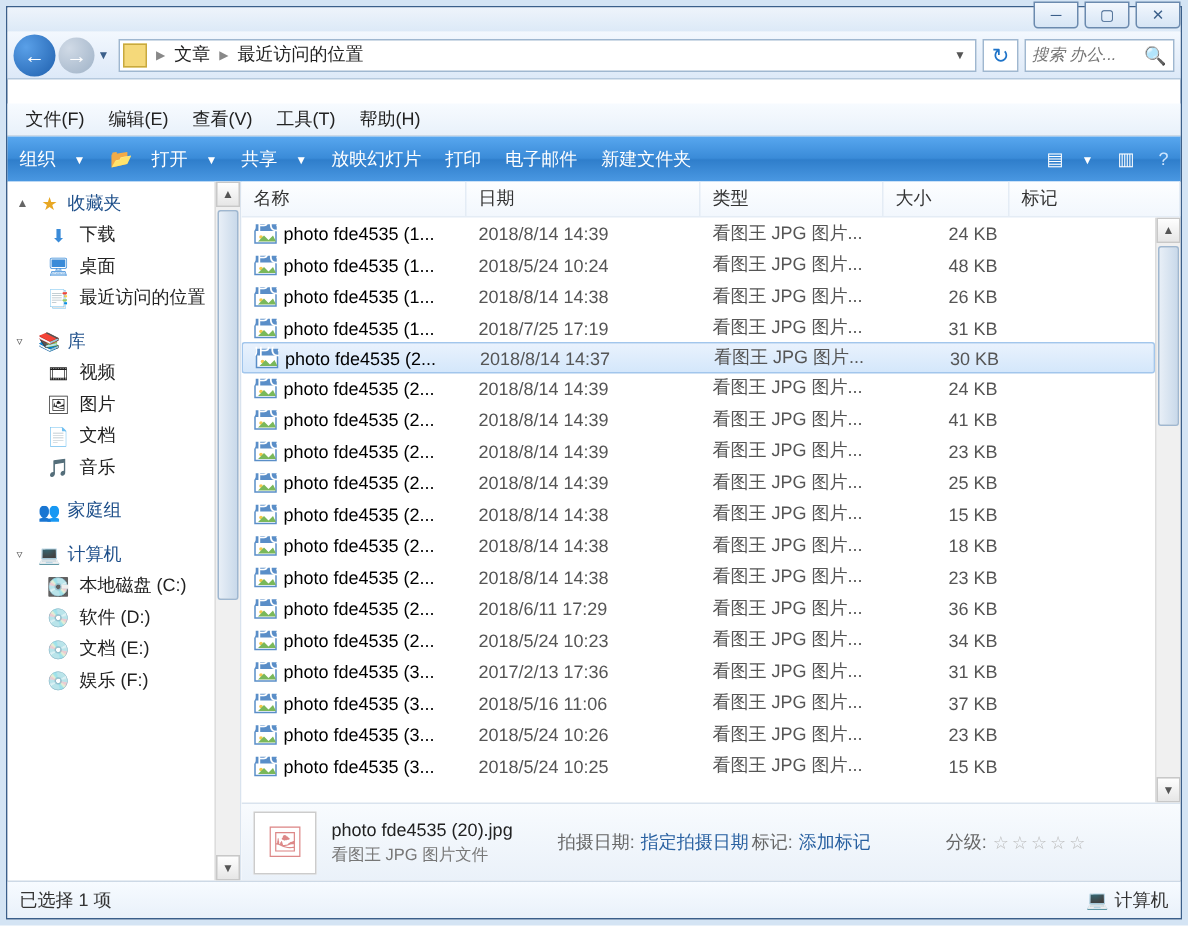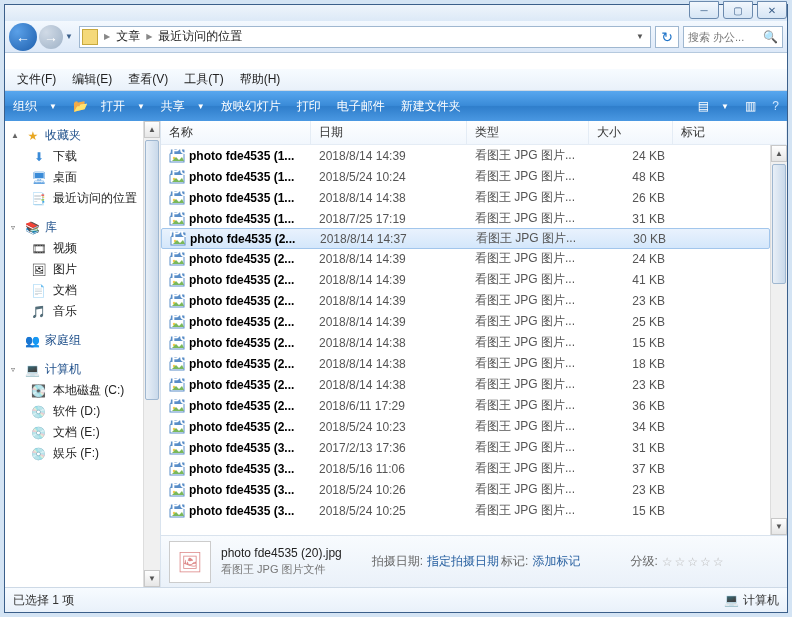--- a/index.html
+++ b/index.html
@@ -13,21 +13,21 @@
 .nav-circle { width: 28px; height: 28px; border-radius: 50%; background: radial-gradient(circle at 30% 30%, #5aa0e8, #1e5fad); display: flex; align-items: center; justify-content: center; color: #fff; font-size: 14px; }
 .nav-fwd { width: 24px; height: 24px; background: radial-gradient(circle at 30% 30%, #d0dae6, #9fb2c7); margin-left: 2px; }
 .nav-drop { width: 12px; color: #3b5f8a; font-size: 8px; text-align: center; }
 .addr-bar { flex: 1; height: 22px; border: 1px solid #9fb7d0; background: #fff; display: flex; align-items: center; padding: 0 2px; gap: 6px; }
 .addr-icon { width: 16px; height: 16px; background: #f5d97a; border: 1px solid #c8a93e; }
 .addr-sep { color: #888; font-size: 8px; }
 .addr-seg { color: #222; }
 .addr-drop { width: 16px; text-align: center; color: #555; font-size: 8px; }
 .refresh-btn { width: 24px; height: 22px; border: 1px solid #9fb7d0; background: #fff; display: flex; align-items: center; justify-content: center; color: #1e73c8; font-size: 14px; }
 .search-bar { width: 100px; height: 22px; border: 1px solid #9fb7d0; background: #fff; display: flex; align-items: center; padding: 0 4px; gap: 4px; }
-.search-bar input { border: none; outline: none; flex: 1; color: #888; font-size: 11px; width: 60px; }
+.search-bar input { border: none; outline: none; flex: 1; font-style: italic; color: #888; font-size: 11px; width: 60px; }
 .search-icon { color: #1e73c8; font-size: 12px; }
 .menubar { height: 22px; background: linear-gradient(#f7fbff, #e9f1fa); display: flex; padding: 0 6px; gap: 4px; border-bottom: 1px solid #cdd9e6; margin-top: 16px; }
 .menu-item { padding: 2px 6px; color: #222; cursor: default; }
 .toolbar { height: 30px; background: linear-gradient(#58a7ef, #3a8bd8 48%, #2f7ecb 52%, #4a98e2); display: flex; align-items: center; padding: 0 8px; gap: 16px; color: #fff; }
 .tb-item { display: flex; align-items: center; gap: 12px; cursor: default; }
 .tb-drop { font-size: 8px; }
 .tb-spacer { flex: 1; }
 .tb-icon { width: 16px; height: 16px; display: flex; align-items: center; justify-content: center; }
 .split { flex: 1; display: flex; overflow: hidden; }
 .sidebar { width: 156px; background: #fff; border-right: 1px solid #d9e3ee; overflow: hidden; display: flex; flex-direction: column; }
@@ -55,21 +55,21 @@
 .col-size { width: 84px; }
 .col-tag { flex: 1; }
 .file-list { flex: 1; overflow: hidden; position: relative; }
 .file-scroll { position: absolute; right: 0; top: 0; bottom: 0; width: 17px; background: #f0f0f0; border-left: 1px solid #ddd; display: flex; flex-direction: column; }
 .sb-btn { height: 17px; background: linear-gradient(#fefefe, #e6e6e6); border: 1px solid #c8c8c8; display: flex; align-items: center; justify-content: center; font-size: 8px; color: #555; }
 .sb-track { flex: 1; position: relative; }
 .sb-thumb { position: absolute; left: 1px; right: 1px; top: 2px; height: 120px; background: linear-gradient(90deg, #e8eff7, #c9d9ea); border: 1px solid #9fb7d0; border-radius: 2px; }
 .row { height: 21px; display: flex; align-items: center; padding-right: 17px; }
 .row.sel { background: linear-gradient(#e9f2fd, #d4e7fb); border: 1px solid #a2c6ec; border-radius: 2px; margin: -1px 17px -1px 0; padding-right: 0; }
 .cell { padding: 0 8px; overflow: hidden; white-space: nowrap; text-overflow: ellipsis; }
-.c-name { width: 150px; display: flex; align-items: center; gap: 4px; font-weight: bold; }
+.c-name { width: 150px; display: flex; align-items: center; gap: 4px; }
 .c-date { width: 156px; color: #555; }
 .c-type { width: 122px; color: #555; }
 .c-size { width: 84px; color: #555; text-align: right; }
 .file-ic { width: 16px; height: 16px; flex-shrink: 0; display: inline-flex; }
 .file-ic svg { width: 16px; height: 16px; }
 .details-pane { height: 52px; border-top: 1px solid #d9e3ee; background: linear-gradient(#f8fbfe, #eaf1f9); display: flex; align-items: center; padding: 4px 8px; gap: 10px; }
 .thumb { width: 42px; height: 42px; background: #fff; border: 1px solid #ccc; display: flex; align-items: center; justify-content: center; font-size: 20px; color: #d88; }
 .det-col1 { display: flex; flex-direction: column; gap: 2px; }
 .det-title { color: #222; font-size: 12px; }
 .det-sub { color: #777; font-size: 11px; }

